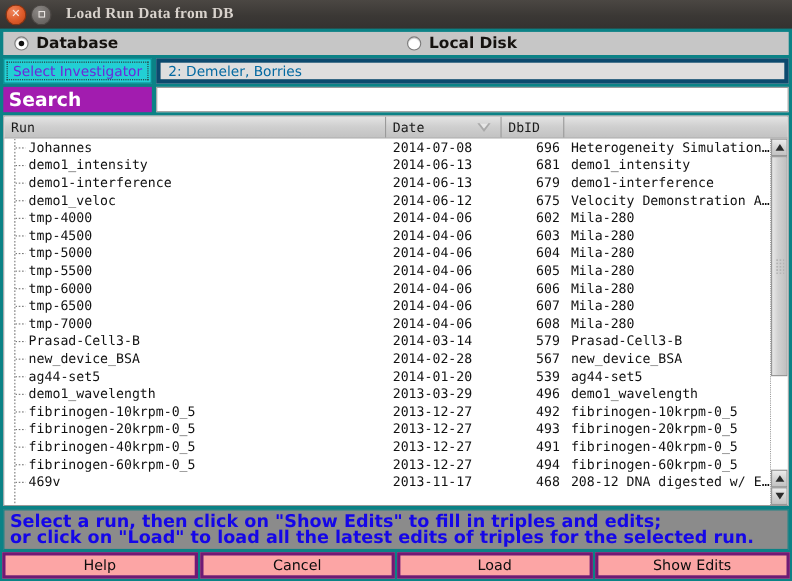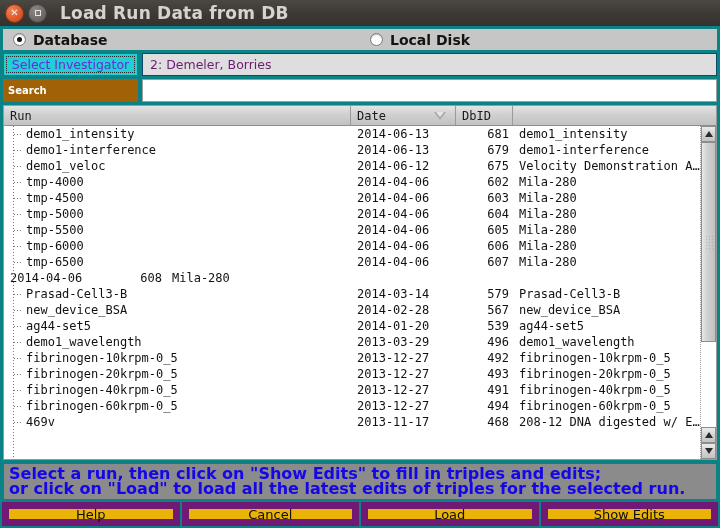--- a/index.html
+++ b/index.html
@@ -62,25 +62,26 @@
     margin-top: -1px;
   }
   .winbtn .glyph-sq {
     width: 6px;
     height: 6px;
     border: 1.5px solid #e9e5e2;
     box-sizing: border-box;
   }
   .title-text {
     color: #d8d2cc;
-    font-size: 17px;
+    font-size: 14px;
     font-weight: bold;
     margin-left: 9px;
     letter-spacing: 0.2px;
     white-space: nowrap;
+    font-family: Liberation Serif, serif;
   }
 
   
   .body-area {
     flex: 1 1 auto;
     background: #0b8286;
     display: flex;
     flex-direction: column;
     padding: 3px 3px 0 3px;
     box-sizing: border-box;
@@ -155,43 +156,43 @@
     content: "";
     position: absolute;
     left: 2px; right: 2px; top: 2px; bottom: 2px;
     border: 1px dotted #2a2a2a;
     pointer-events: none;
   }
   .inv-value {
     flex: 1 1 auto;
     margin-left: 4px;
     background: #dedede;
-    border: 1px solid #0c4a6e;
+    border: 4px solid #0c4a6e;
     display: flex;
     align-items: center;
     padding-left: 7px;
     font-size: 12.5px;
-    color: #701a75;
+    color: #0369a1;
     box-sizing: border-box;
   }
 
   
   .search-row {
     height: 23px;
     flex: 0 0 23px;
     display: flex;
     align-items: stretch;
     margin-bottom: 3px;
   }
   .search-label {
     width: 135px;
     flex: 0 0 135px;
-    background: #a16207;
+    background: #a21caf;
     color: #ffffff;
-    font-size: 10px;
+    font-size: 17px;
     font-weight: bold;
     display: flex;
     align-items: center;
     padding-left: 5px;
     box-sizing: border-box;
   }
   .search-input {
     flex: 1 1 auto;
     margin-left: 4px;
     background: #ffffff;
@@ -400,22 +401,22 @@
     height: 28px;
     display: flex;
     align-items: stretch;
     background: #0b8286;
     padding: 2px 1px 2px 1px;
     box-sizing: border-box;
   }
   .fbtn {
     flex: 1 1 0;
     margin: 0 1px;
-    background: #eab308;
-    border: 7px solid #701a75;
+    background: #fca5a5;
+    border: 3px solid #701a75;
     box-sizing: border-box;
     display: flex;
     align-items: center;
     justify-content: center;
     font-size: 13px;
     color: #0d0d0d;
     cursor: pointer;
   }
 </style>
 </head>
@@ -462,20 +463,29 @@
         <div class="th col-date">
           <span>Date</span>
           <span class="sort-arrow"></span>
         </div>
         <div class="th col-dbid">DbID</div>
       </div>
 
       <div class="table-body-area">
         <div class="rows" id="rows-container">
           <div class="tree-line"></div>
+        <div class="row">
+              <div class="cell c-run">
+                <span class="branch"></span>
+                <span>Johannes</span>
+              </div>
+              <div class="cell c-date">2014-07-08</div>
+              <div class="cell c-dbid">696</div>
+              <div class="cell c-label">Heterogeneity Simulation…</div>
+            </div>
             <div class="row">
               <div class="cell c-run">
                 <span class="branch"></span>
                 <span>demo1_intensity</span>
               </div>
               <div class="cell c-date">2014-06-13</div>
               <div class="cell c-dbid">681</div>
               <div class="cell c-label">demo1_intensity</div>
             </div>
             <div class="row">
@@ -544,20 +554,24 @@
             <div class="row">
               <div class="cell c-run">
                 <span class="branch"></span>
                 <span>tmp-6500</span>
               </div>
               <div class="cell c-date">2014-04-06</div>
               <div class="cell c-dbid">607</div>
               <div class="cell c-label">Mila-280</div>
             </div>
             <div class="row">
+              <div class="cell c-run">
+                <span class="branch"></span>
+                <span>tmp-7000</span>
+              </div>
               <div class="cell c-date">2014-04-06</div>
               <div class="cell c-dbid">608</div>
               <div class="cell c-label">Mila-280</div>
             </div>
             <div class="row">
               <div class="cell c-run">
                 <span class="branch"></span>
                 <span>Prasad-Cell3-B</span>
               </div>
               <div class="cell c-date">2014-03-14</div>

